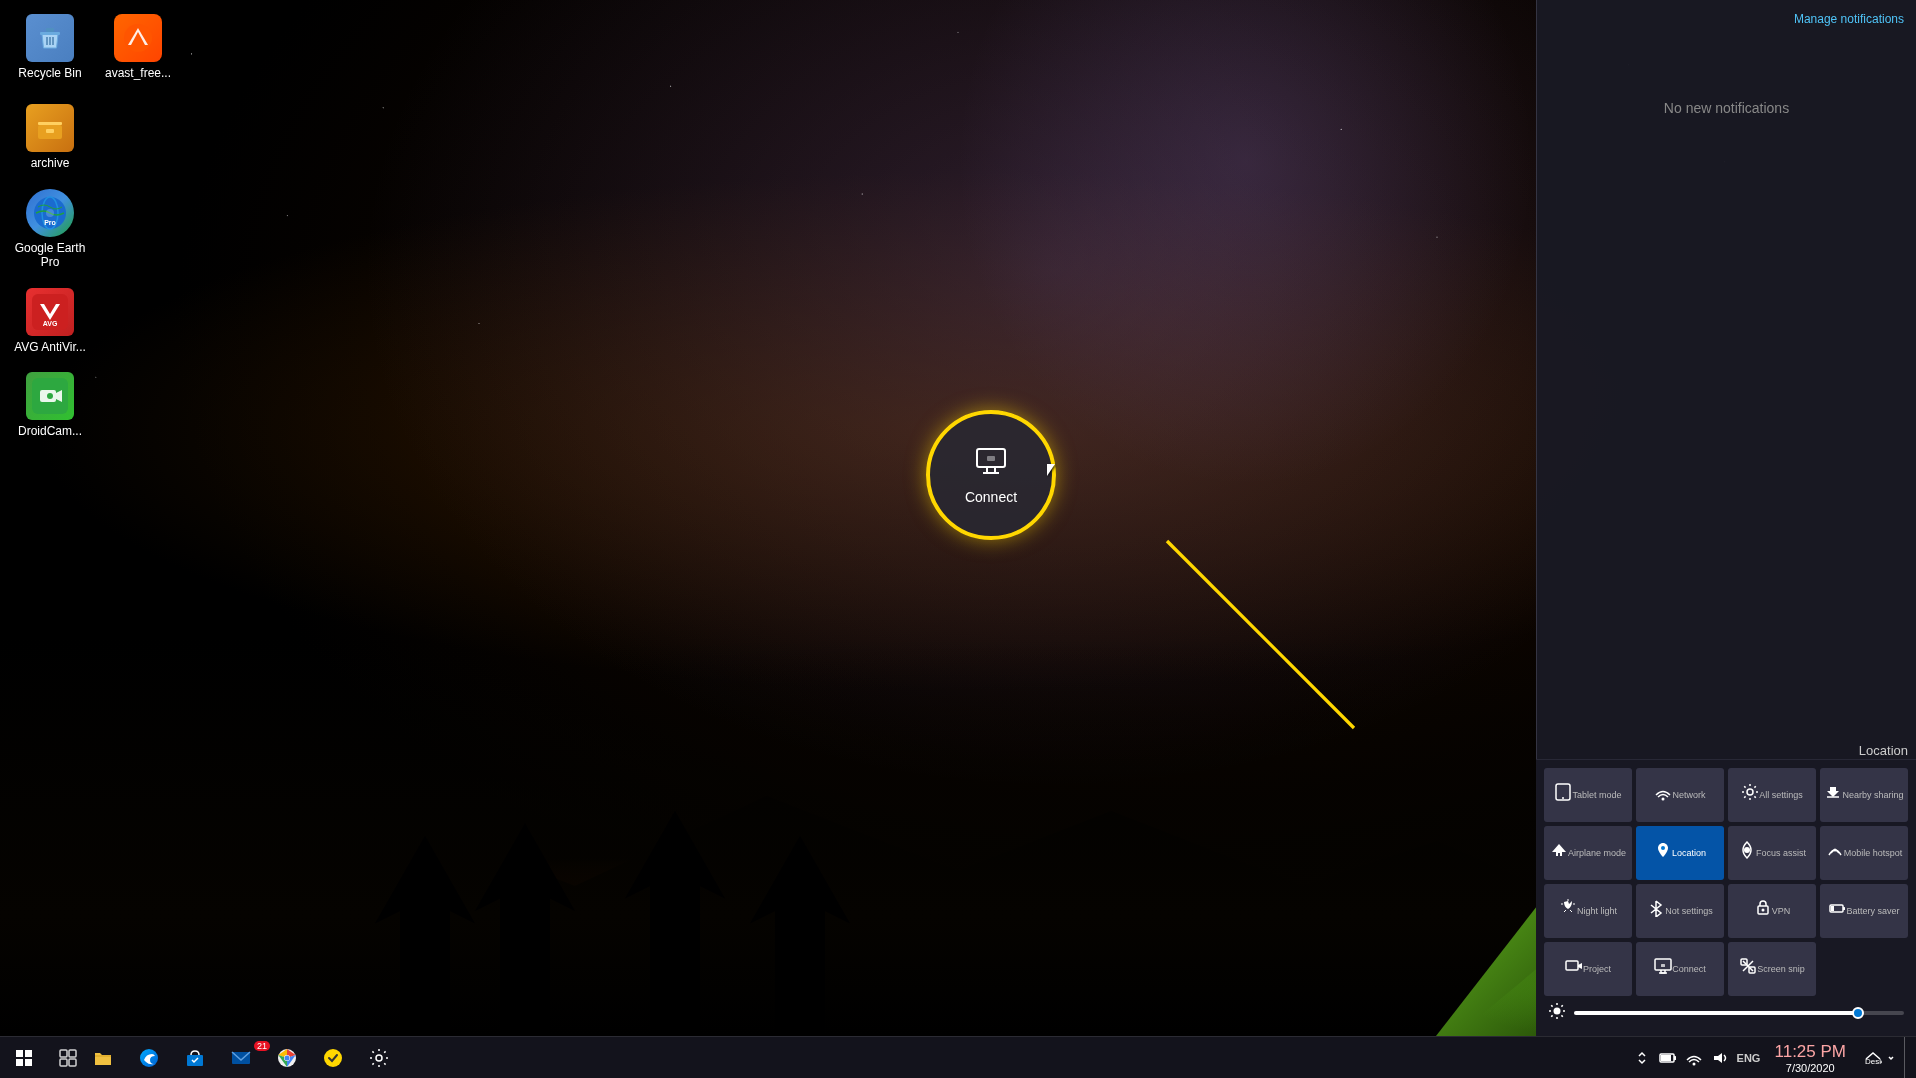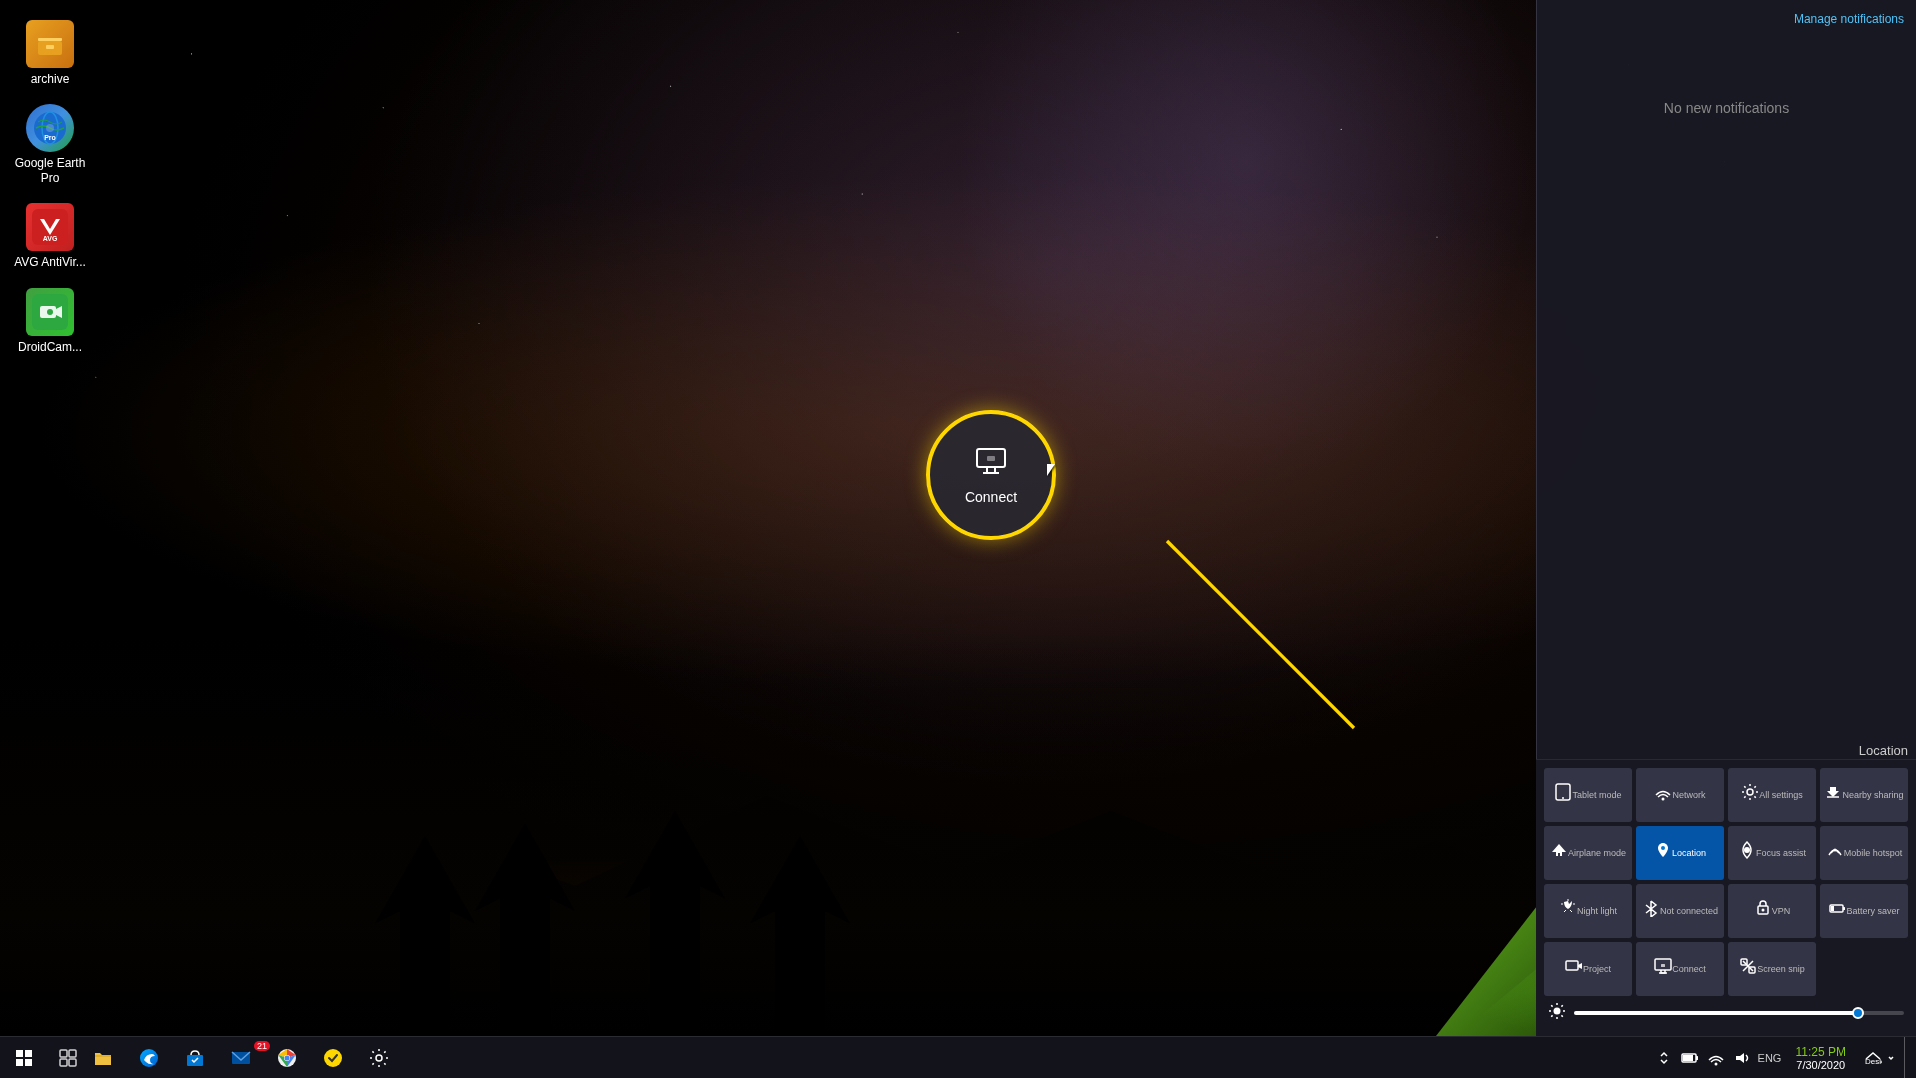--- a/index.html
+++ b/index.html
@@ -369,35 +369,36 @@
 
     .systray-icon {
       width: 24px;
       height: 36px;
       display: flex;
       align-items: center;
       justify-content: center;
       cursor: pointer;
       color: #ccc;
       font-size: 14px;
+      font-weight: bold;
     }
 
     .taskbar-time {
       display: flex;
       flex-direction: column;
       align-items: center;
       justify-content: center;
       padding: 0 10px;
       cursor: pointer;
       height: 42px;
     }
 
     .time-text {
-      color: #84cc16;
-      font-size: 12px;
+      color: #fca5a5;
+      font-size: 17px;
       font-weight: 500;
     }
 
     .date-text {
       color: #fff;
       font-size: 11px;
     }
 
     .taskbar-desktop-btn {
       width: 8px;
@@ -552,20 +553,43 @@
 <div class="mountains"></div>
 
 <div class="trees"></div>
 
 <div class="tent"></div>
 
 <div class="foreground"></div>
 
 <div class="desktop-icons">
 
+  <div style="display:flex; gap:8px;">
+    <div class="desktop-icon">
+      <div class="icon-img recycle-icon">
+        <svg width="32" height="32" viewBox="0 0 32 32" fill="none">
+          <path d="M8 12h16l-1.5 14h-13L8 12z" fill="#aad4f5" stroke="#6aabdf" stroke-width="1"></path>
+          <rect x="6" y="10" width="20" height="3" rx="1" fill="#6aabdf"></rect>
+          <rect x="12" y="6" width="8" height="4" rx="1" fill="#5090c0"></rect>
+          <path d="M13 15v8M16 15v8M19 15v8" stroke="#4a80b0" stroke-width="1.5"></path>
+        </svg>
+      </div>
+      <span class="icon-label">Recycle Bin</span>
+    </div>
+    <div class="desktop-icon">
+      <div class="icon-img" style="background: linear-gradient(135deg,#ff6600,#ff4400); border-radius:8px; overflow:hidden;">
+        <svg width="36" height="36" viewBox="0 0 36 36">
+          <circle cx="18" cy="18" r="14" fill="#ff5500"></circle>
+          <path d="M18 8 L28 25 H8 Z" fill="#fff" opacity="0.9"></path>
+          <path d="M18 12 L25 25 H11 Z" fill="#ff5500"></path>
+        </svg>
+      </div>
+      <span class="icon-label">avast_free...</span>
+    </div>
+  </div>
 
   <div class="desktop-icon" style="margin-top:6px;">
     <div class="icon-img archive-icon">
       <svg width="32" height="32" viewBox="0 0 32 32" fill="none">
         <rect x="4" y="10" width="24" height="3" rx="1" fill="#ffd060"></rect>
         <rect x="4" y="13" width="24" height="14" rx="2" fill="#e8a020"></rect>
         <rect x="12" y="17" width="8" height="4" rx="1" fill="#ffd060"></rect>
       </svg>
     </div>
     <span class="icon-label">archive</span>
@@ -705,21 +729,21 @@
           </svg>
       </span>
       <span class="qa-label">Night light</span>
     </div>
     <div class="qa-tile">
       <span class="qa-icon">
         <svg width="18" height="18" viewBox="0 0 18 18" fill="white">
             <path d="M9 2 L14 6 L9 10 L14 14 L9 18 L9 10 L4 14 L9 10 L4 6 L9 10 L9 2" stroke="white" stroke-width="1.5" fill="none"></path>
           </svg>
       </span>
-      <span class="qa-label">Not connected</span>
+      <span class="qa-label">Not settings</span>
     </div>
     <div class="qa-tile">
       <span class="qa-icon">
         <svg width="18" height="18" viewBox="0 0 18 18" fill="white">
             <rect x="4" y="7" width="10" height="8" rx="1" fill="none" stroke="white" stroke-width="1.5"></rect>
             <path d="M6 7 V5 Q6 2 9 2 Q12 2 12 5 V7" stroke="white" stroke-width="1.5" fill="none"></path>
             <circle cx="9" cy="11" r="1.5" fill="white"></circle>
           </svg>
       </span>
       <span class="qa-label">VPN</span>

